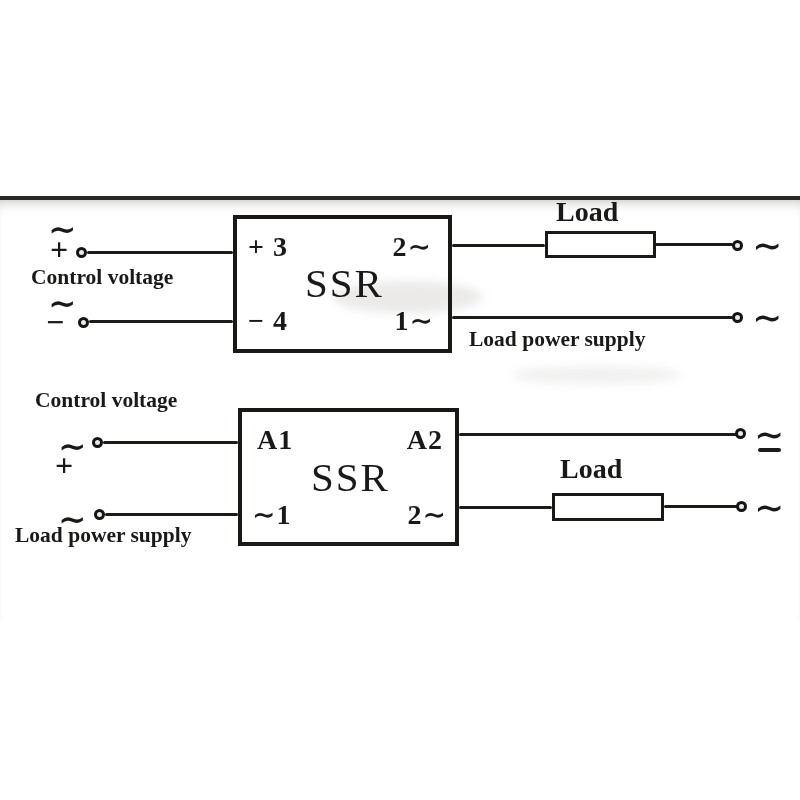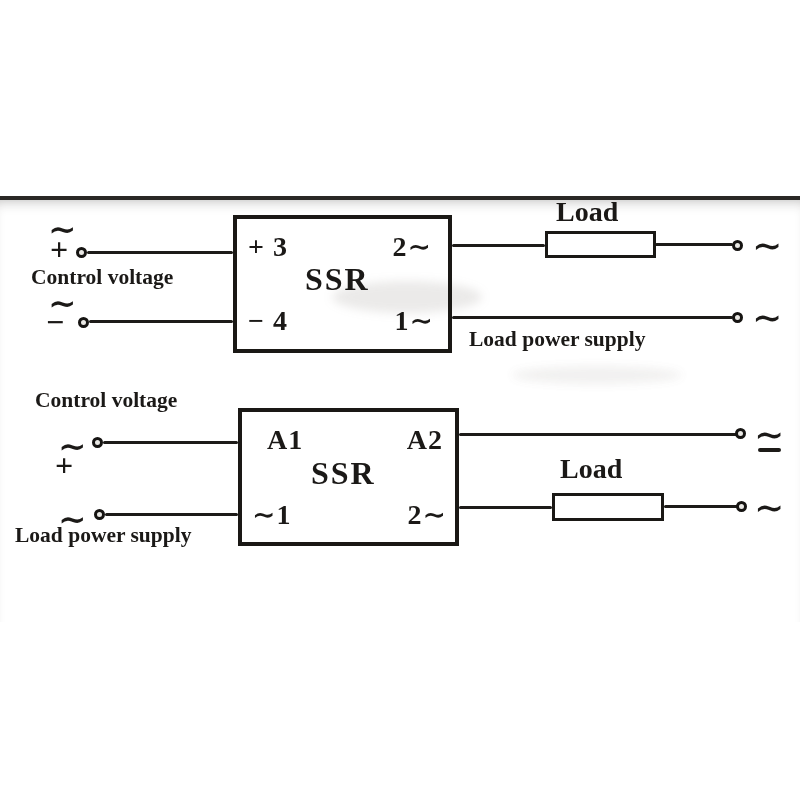--- a/index.html
+++ b/index.html
@@ -14,21 +14,21 @@
     box-shadow:inset 0 10px 14px -10px rgba(40,38,34,.35);
   }
   .soft{position:absolute;left:0;top:0;width:800px;height:800px;filter:blur(.35px);}
   .wire{position:absolute;height:3px;background:#1d1b18;border-radius:2px;}
   .term{position:absolute;width:11px;height:11px;box-sizing:border-box;border:3px solid #161412;border-radius:50%;background:#eae9e5;}
   .box{position:absolute;box-sizing:border-box;border:4px solid #1a1815;background:transparent;}
   .res{position:absolute;box-sizing:border-box;border:3px solid #1a1815;background:transparent;}
   .lbl{position:absolute;line-height:1;white-space:nowrap;font-weight:700;}
   .sym{position:absolute;line-height:1;white-space:nowrap;font-weight:700;}
   .pin{position:absolute;line-height:1;white-space:nowrap;font-weight:700;font-size:28px;letter-spacing:1px;}
-  .ssrname{position:absolute;line-height:1;font-weight:700;font-size:32px;letter-spacing:2px;}
+  .ssrname{position:absolute;line-height:1;font-weight:400;font-size:41px;letter-spacing:2px;}
   .smudge{position:absolute;border-radius:50%;background:rgba(110,108,102,.14);filter:blur(5px);}
   .bar{position:absolute;height:3.5px;background:#1d1b18;border-radius:2px;}
 </style>
 </head>
 <body>
 
 <div class="page">
   <div class="paper"></div>
 
   <div class="soft">
@@ -74,21 +74,21 @@
     <span class="sym" style="left:55px;top:449px;font-size:32px;">+</span>
     <div class="term" style="left:92px;top:437px;"></div>
     <div class="wire" style="left:103px;top:441px;width:135px;"></div>
 
     <span class="sym" style="left:58px;top:503px;font-size:34px;">∼</span>
     <div class="term" style="left:94px;top:509px;"></div>
     <div class="wire" style="left:105px;top:513px;width:133px;"></div>
     <span class="lbl" style="left:15px;top:525px;font-size:21.5px;">Load power supply</span>
 
     <div class="box" style="left:238px;top:408px;width:221px;height:138px;">
-      <span class="pin" style="left:25px;top:14px;">A1</span>
+      <span class="pin" style="left:15px;top:14px;">A1</span>
       <span class="pin" style="right:12px;top:14px;">A2</span>
       <span class="ssrname" style="left:69px;top:45px;">SSR</span>
       <span class="pin" style="left:10px;bottom:13px;">∼1</span>
       <span class="pin" style="right:8px;bottom:13px;">2∼</span>
     </div>
 
     <div class="wire" style="left:459px;top:433px;width:278px;"></div>
     <div class="term" style="left:735px;top:428px;"></div>
     <span class="sym" style="left:754px;top:417px;font-size:36px;">∼</span>
     <div class="bar" style="left:758px;top:448px;width:23px;"></div>

